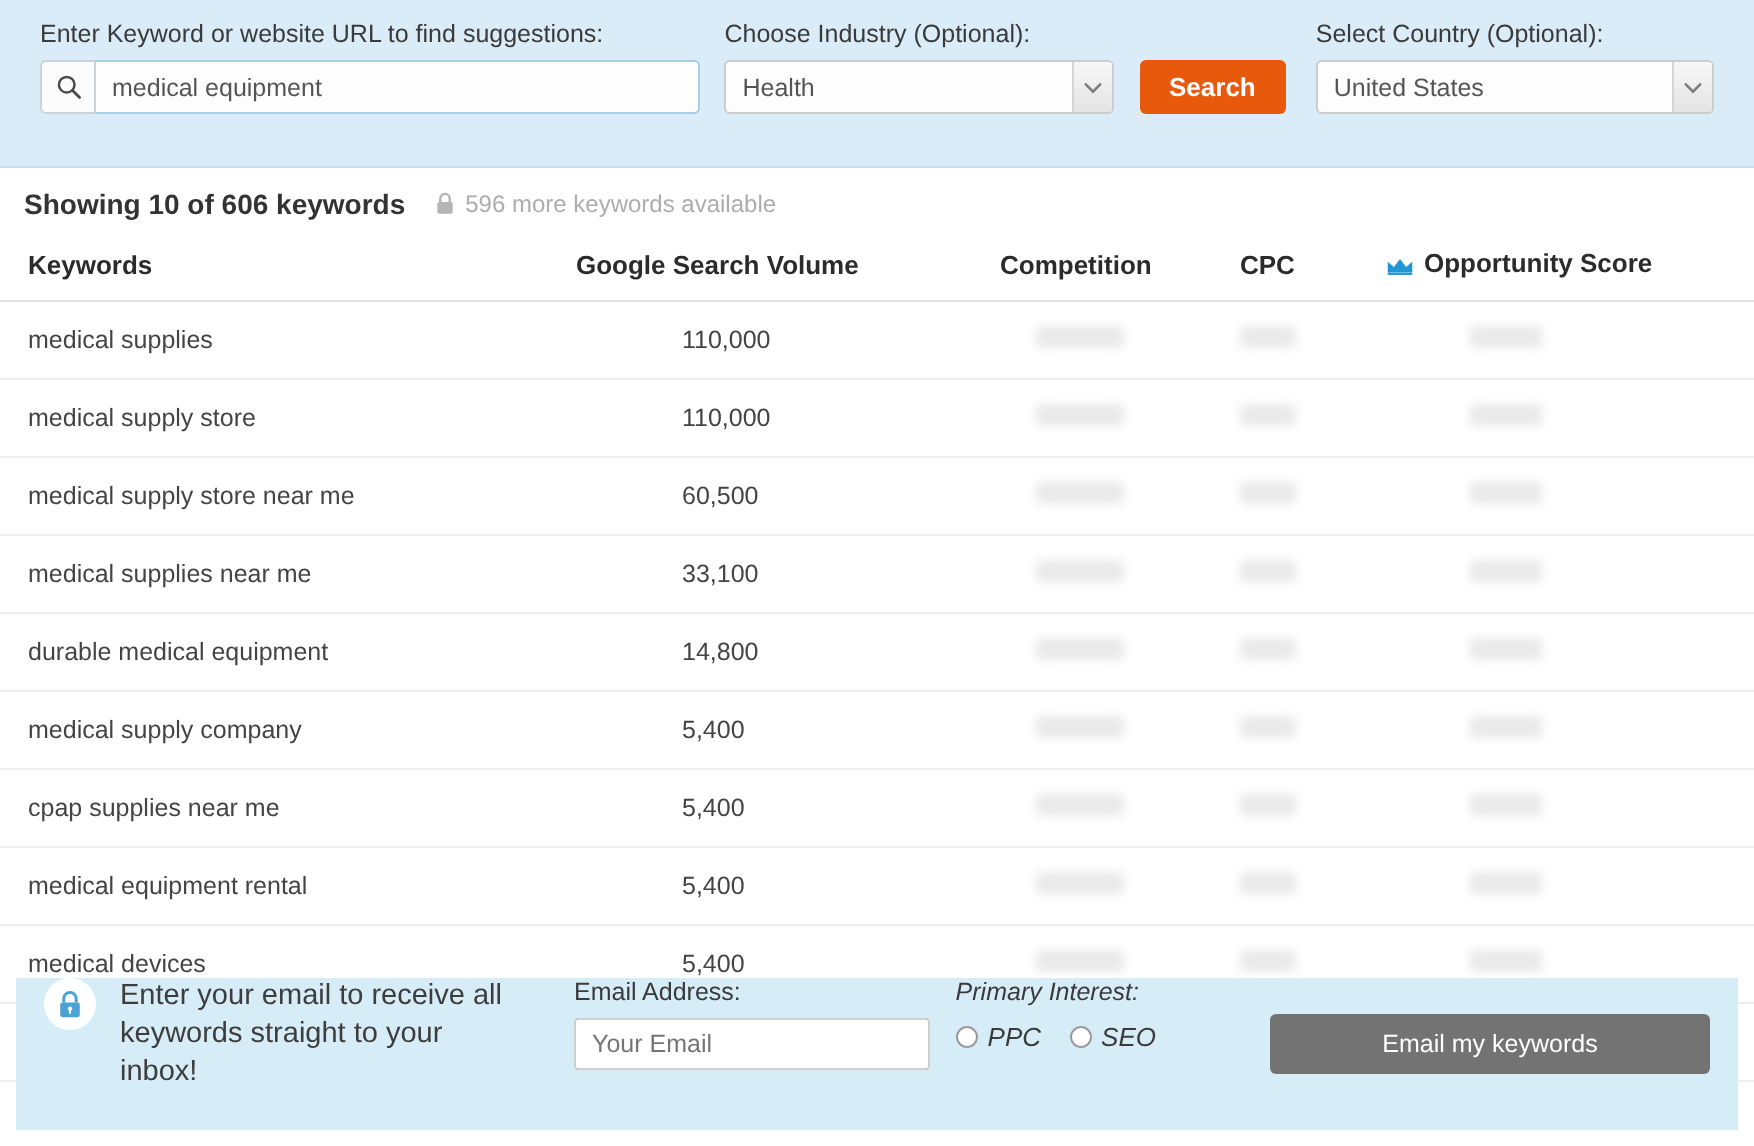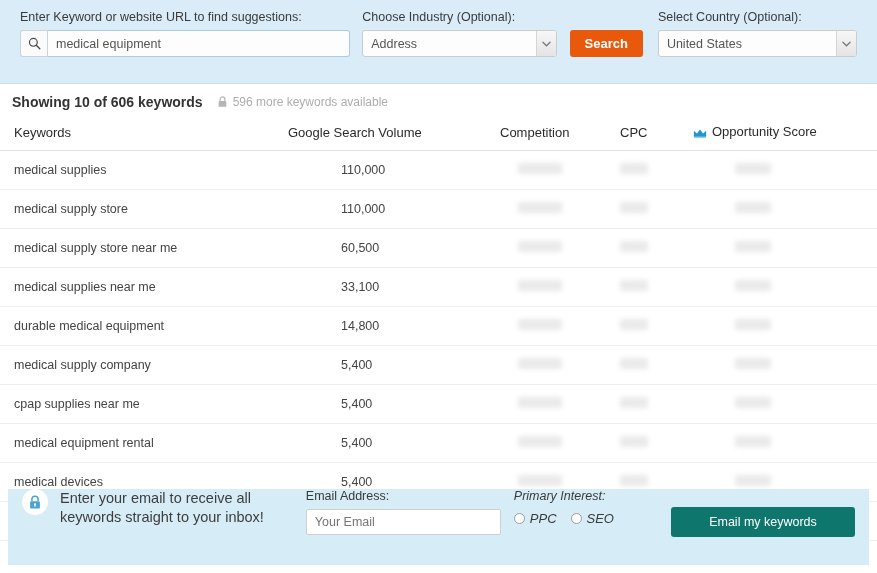--- a/index.html
+++ b/index.html
@@ -108,21 +108,21 @@
   }
 
   
   .kw-table {
     width: 100%;
     border-collapse: collapse;
     table-layout: fixed;
   }
   .kw-table th {
     font-size: 13px;
-    font-weight: normal;
+    font-weight: bold;
     color: #2b2b2b;
     text-align: left;
     padding: 6px 0 9px 0;
     border-bottom: 1px solid #e2e2e2;
   }
   .kw-table td {
     font-size: 12.5px;
     color: #444;
     padding: 12px 0;
     border-bottom: 1px solid #eeeeee;
@@ -208,25 +208,25 @@
   .radio-dot {
     width: 11px; height: 11px;
     border: 1px solid #9b9b9b;
     border-radius: 50%;
     background: #fff;
     margin-right: 5px;
   }
   .radio-label { font-size: 13px; color: #3a3a3a; }
   .cta-btn-wrap { margin-left: 43px; padding-top: 18px; }
   .email-btn {
-    background: #0f766e;
+    background: #737373;
     color: #ffffff;
     border: none;
     border-radius: 3px;
-    width: 184px;
+    width: 220px;
     height: 30px;
     font-size: 12.5px;
     font-family: "Liberation Sans", sans-serif;
     cursor: pointer;
   }
 </style>
 </head>
 <body>
 
 <div class="search-panel">
@@ -240,21 +240,21 @@
           <line x1="10.2" y1="10.2" x2="14.5" y2="14.5" stroke="#4a4a4a" stroke-width="1.7" stroke-linecap="round"></line>
         </svg>
       </span>
       <input class="kw-input" type="text" value="medical equipment" style="">
     </div>
   </div>
 
   <div class="field-group g-industry">
     <span class="field-label">Choose Industry (Optional):</span>
     <div class="select-wrap">
-      <div class="fake-select">Address</div>
+      <div class="fake-select">Health</div>
       <span class="sel-arrow">
         <svg width="9" height="6" viewBox="0 0 10 6">
           <path d="M1 1 L5 5 L9 1" fill="none" stroke="#7a7a7a" stroke-width="1.4" stroke-linecap="round"></path>
         </svg>
       </span>
     </div>
   </div>
 
   <div class="field-group g-search">
     <button class="search-btn">Search</button>

